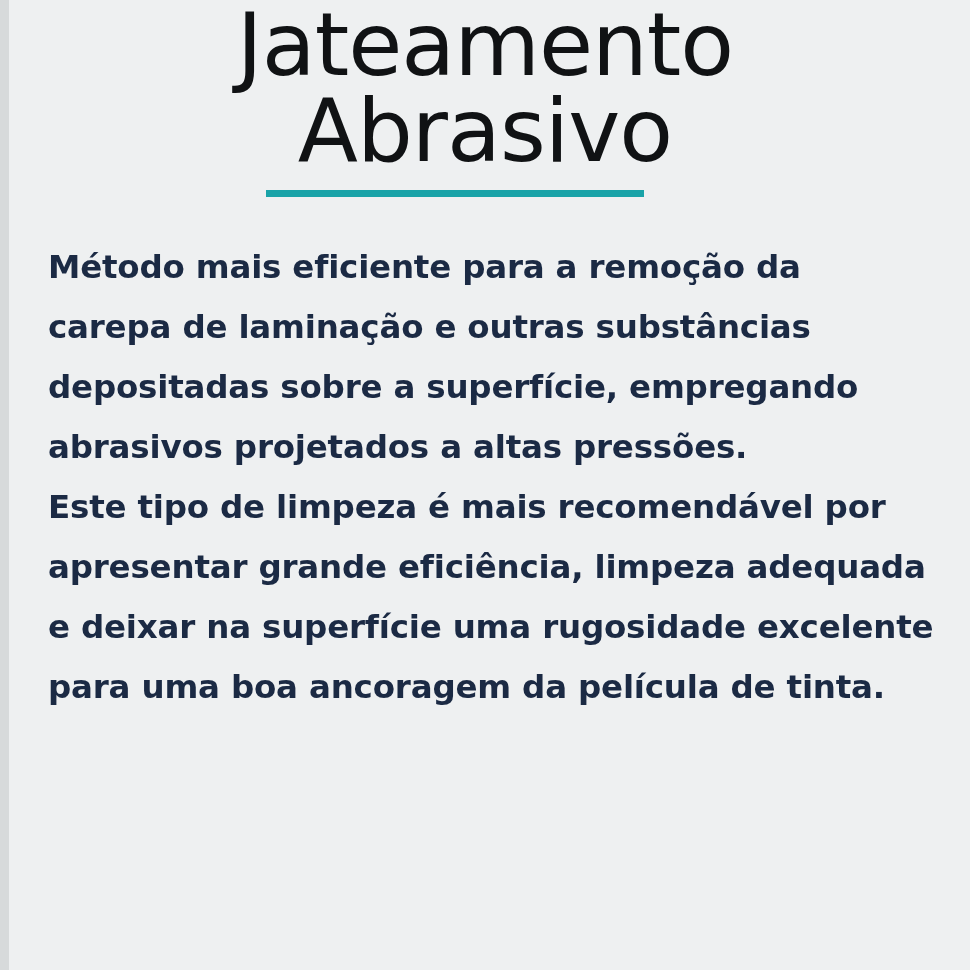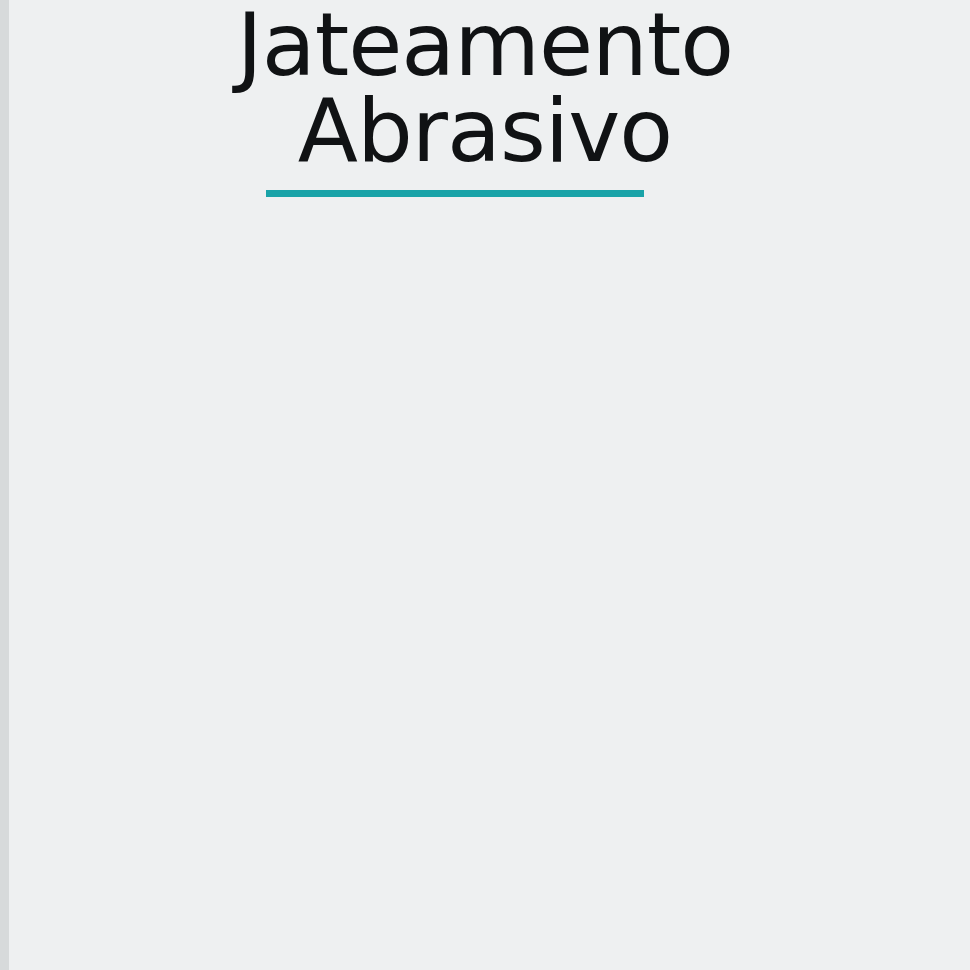--- a/index.html
+++ b/index.html
@@ -85,15 +85,17 @@
   <div class="title-block">
     <div class="title-line first">Jateamento</div>
     <div class="title-line">Abrasivo</div>
   </div>
 
   <div class="rule-wrap">
     <div class="rule"></div>
   </div>
 
   <div class="body-block">
+    <p class="para">Método mais eficiente para a remoção da carepa de laminação e outras substâncias depositadas sobre a superfície, empregando abrasivos projetados a altas pressões.</p>
+    <p class="para">Este tipo de limpeza é mais recomendável por apresentar grande eficiência, limpeza adequada e deixar na superfície uma rugosidade excelente para uma boa ancoragem da película de tinta.</p>
   </div>
 
 </div>
 
 </body></html>

